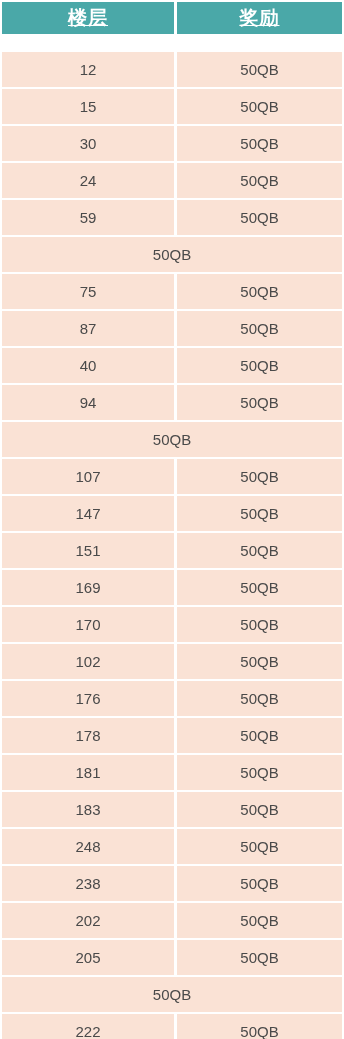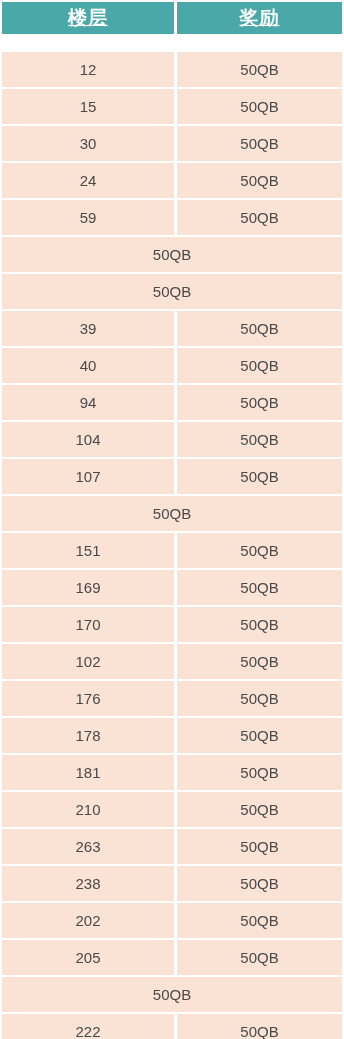--- a/index.html
+++ b/index.html
@@ -114,43 +114,44 @@
         <div class="td td-reward">50QB</div>
       </div>
       <div class="tr">
         <div class="td td-floor">59</div>
         <div class="td td-reward">50QB</div>
       </div>
       <div class="tr">
         <div class="td td-reward">50QB</div>
       </div>
       <div class="tr">
-        <div class="td td-reward">50QB</div>
-      </div>
-      <div class="tr">
-        <div class="td td-floor">39</div>
+        <div class="td td-floor">75</div>
+        <div class="td td-reward">50QB</div>
+      </div>
+      <div class="tr">
+        <div class="td td-floor">87</div>
         <div class="td td-reward">50QB</div>
       </div>
       <div class="tr">
         <div class="td td-floor">40</div>
         <div class="td td-reward">50QB</div>
       </div>
       <div class="tr">
         <div class="td td-floor">94</div>
         <div class="td td-reward">50QB</div>
       </div>
       <div class="tr">
-        <div class="td td-floor">104</div>
         <div class="td td-reward">50QB</div>
       </div>
       <div class="tr">
         <div class="td td-floor">107</div>
         <div class="td td-reward">50QB</div>
       </div>
       <div class="tr">
+        <div class="td td-floor">147</div>
         <div class="td td-reward">50QB</div>
       </div>
       <div class="tr">
         <div class="td td-floor">151</div>
         <div class="td td-reward">50QB</div>
       </div>
       <div class="tr">
         <div class="td td-floor">169</div>
         <div class="td td-reward">50QB</div>
       </div>
@@ -168,25 +169,25 @@
       </div>
       <div class="tr">
         <div class="td td-floor">178</div>
         <div class="td td-reward">50QB</div>
       </div>
       <div class="tr">
         <div class="td td-floor">181</div>
         <div class="td td-reward">50QB</div>
       </div>
       <div class="tr">
-        <div class="td td-floor">210</div>
-        <div class="td td-reward">50QB</div>
-      </div>
-      <div class="tr">
-        <div class="td td-floor">263</div>
+        <div class="td td-floor">183</div>
+        <div class="td td-reward">50QB</div>
+      </div>
+      <div class="tr">
+        <div class="td td-floor">248</div>
         <div class="td td-reward">50QB</div>
       </div>
       <div class="tr">
         <div class="td td-floor">238</div>
         <div class="td td-reward">50QB</div>
       </div>
       <div class="tr">
         <div class="td td-floor">202</div>
         <div class="td td-reward">50QB</div>
       </div>

